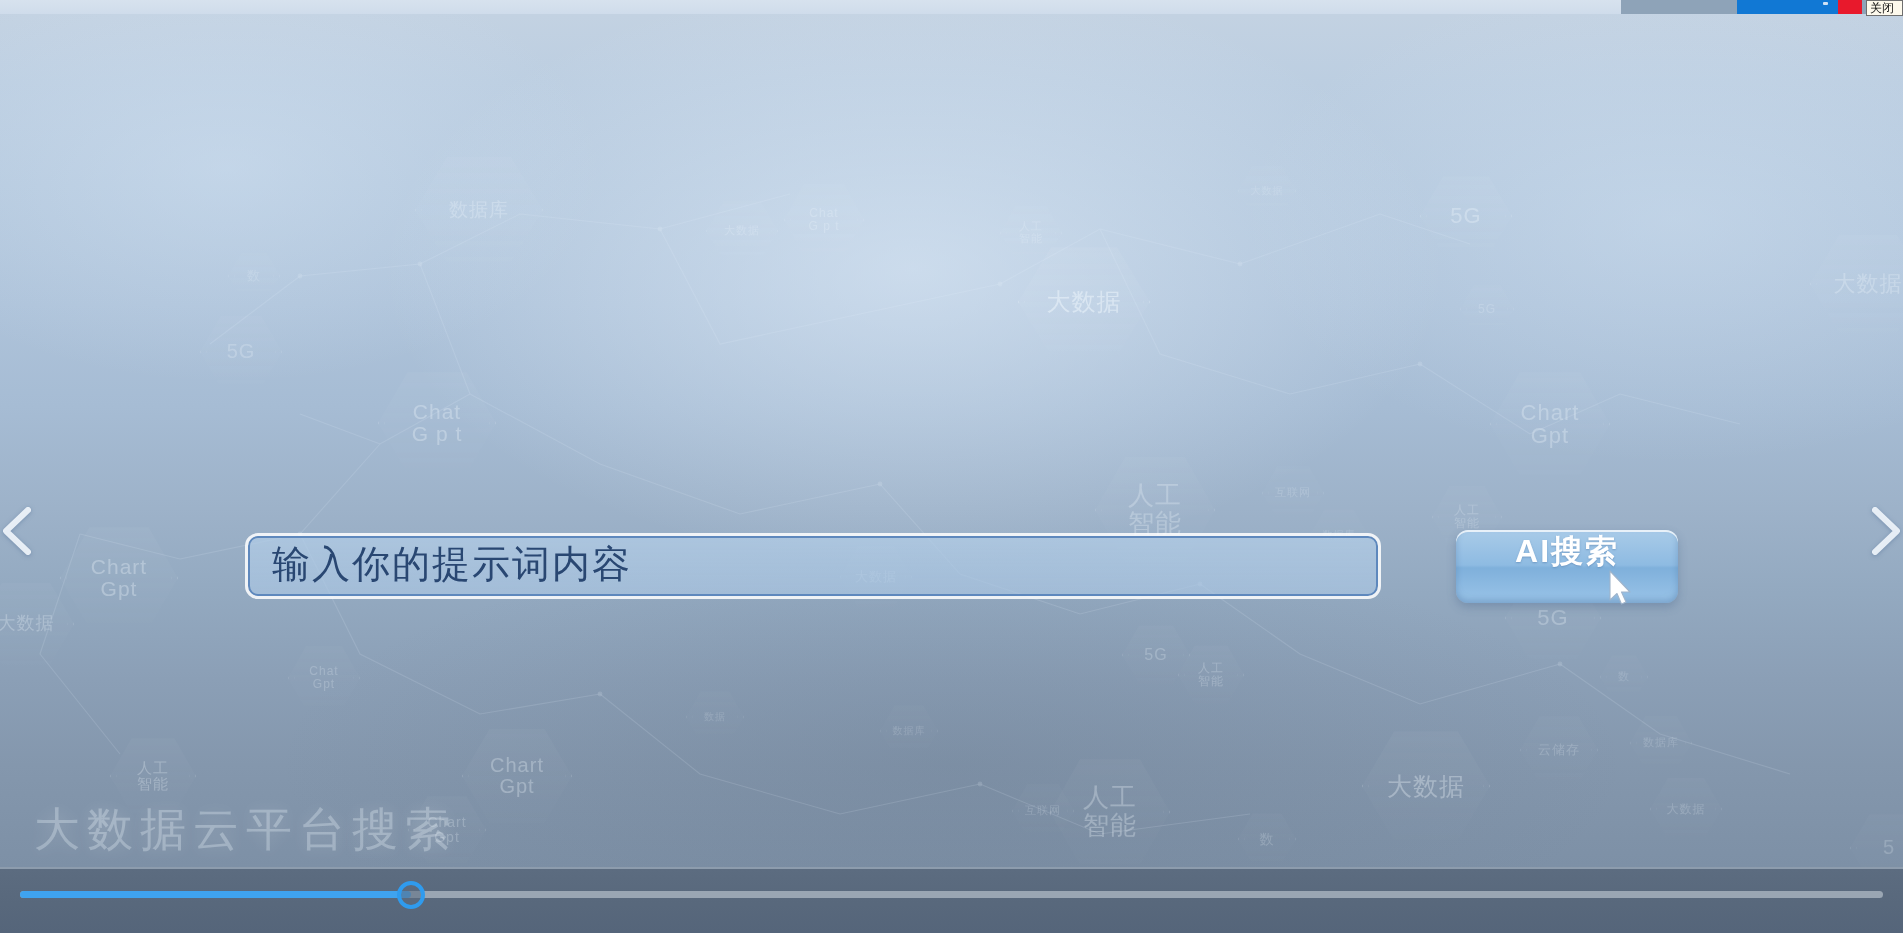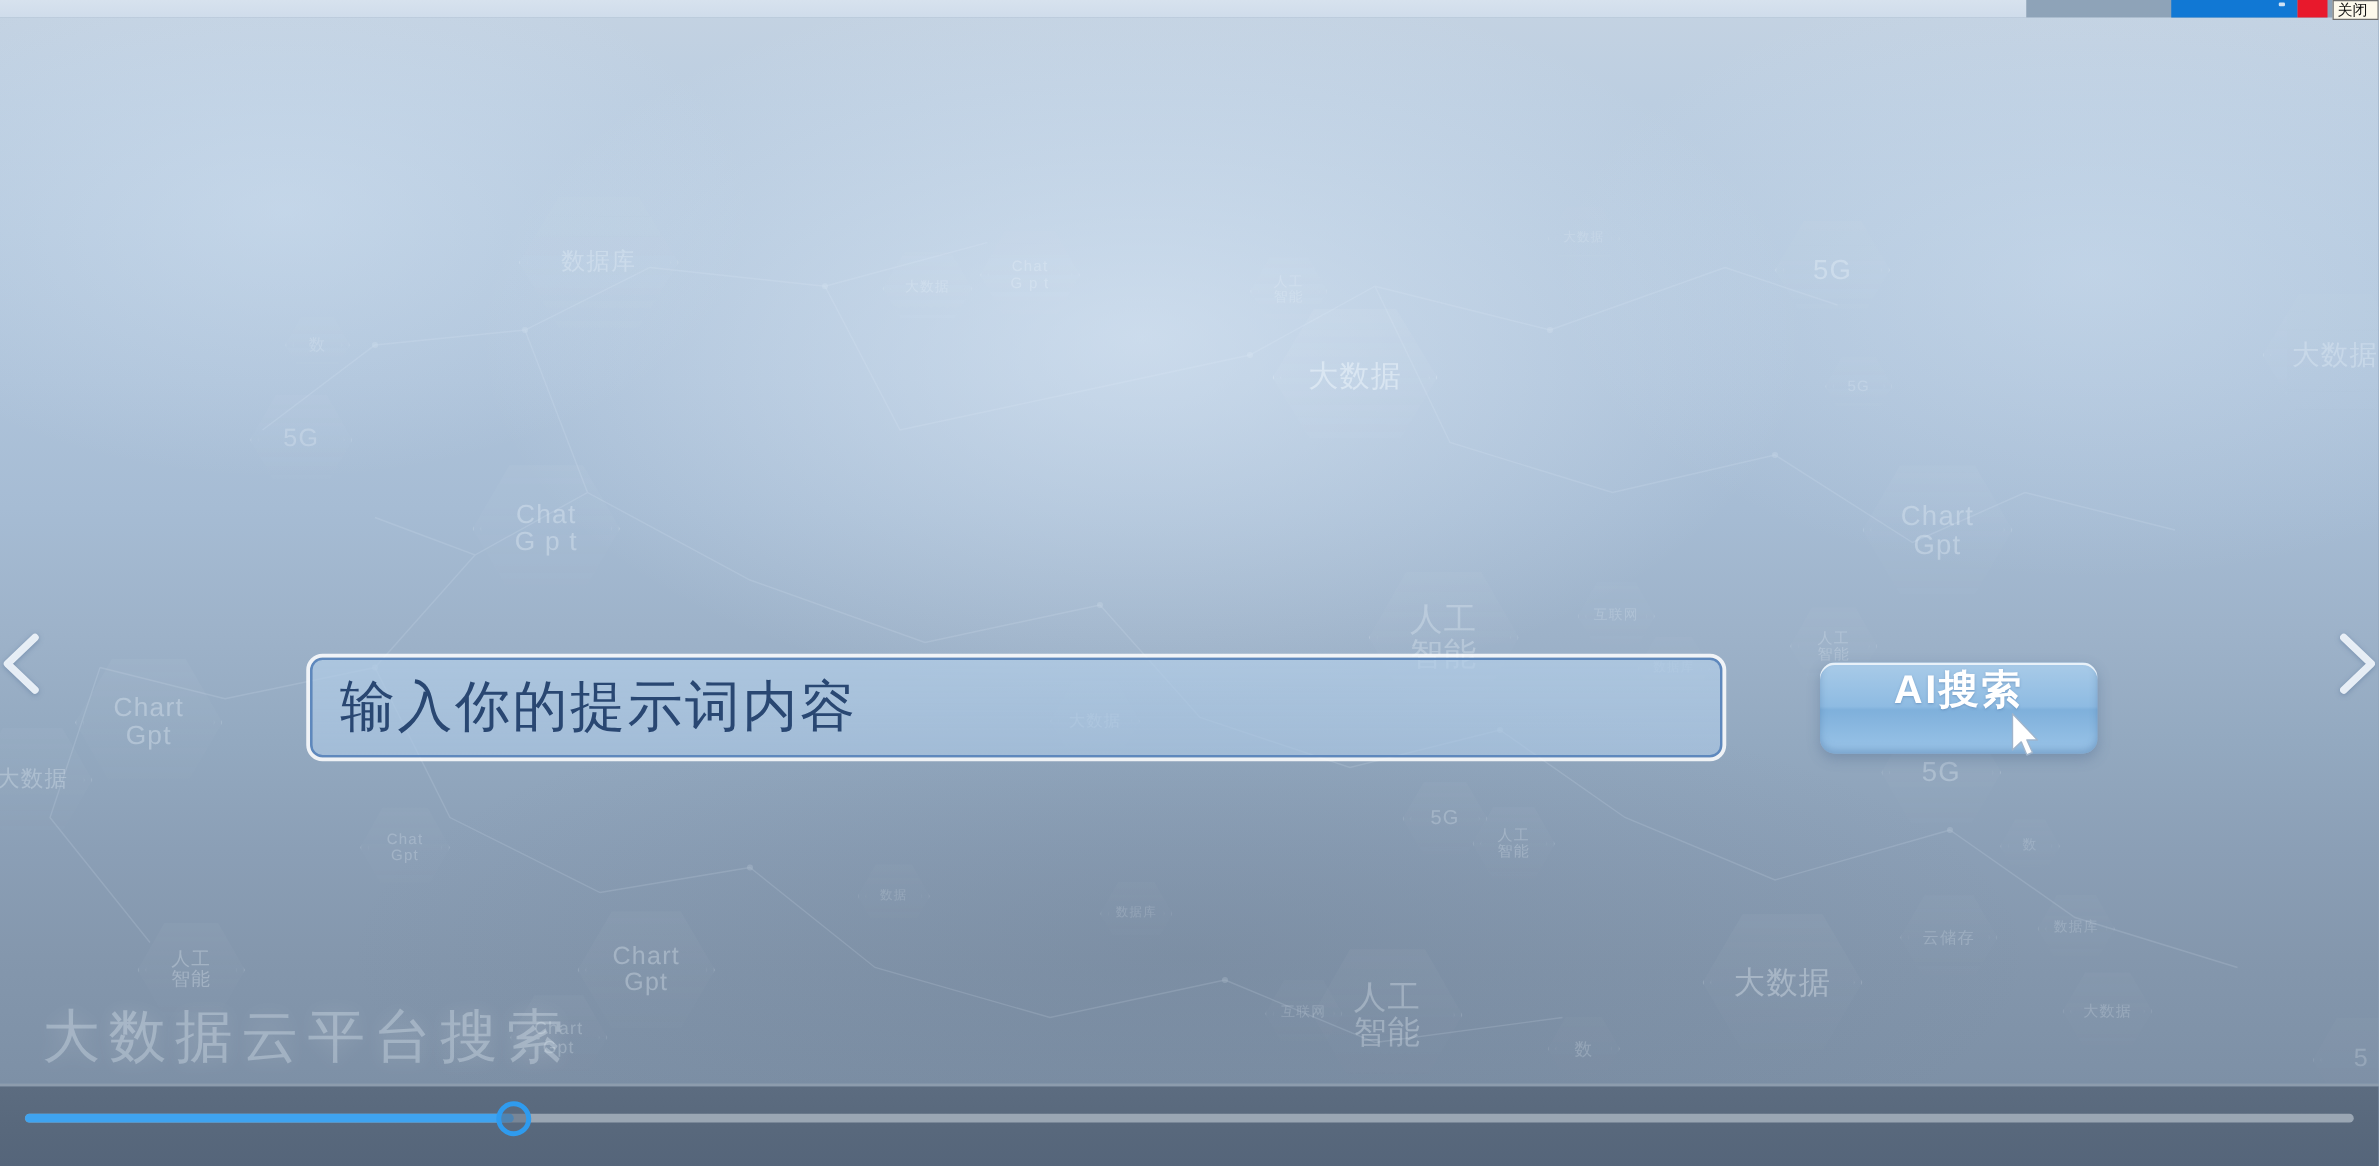--- a/index.html
+++ b/index.html
@@ -118,28 +118,28 @@
     text-shadow: 0 2px 3px rgba(255,255,255,0.55);
   }
 
   
   #search-row {
     position: absolute; left: 248px; top: 508px;
     width: 1430px; height: 88px;
     display: flex; align-items: center; gap: 78px;
   }
   #search-input {
-    width: 1150px; height: 80px;
+    width: 1150px; height: 60px;
     border-radius: 10px;
     border: 2px solid #5e88bd;
     outline: 3px solid rgba(255,255,255,0.85);
     background: linear-gradient(180deg, rgba(178,205,231,0.72), rgba(171,199,228,0.66));
     color: #1f3a63;
-    font-size: 44px;
-    font-family: Liberation Sans, sans-serif;
+    font-size: 38px;
+    font-family: Liberation Mono, monospace;
     padding: 0 22px;
     letter-spacing: 2px;
   }
   #search-input::placeholder { color: #23416d; opacity: 0.95; }
 
   #ai-search-button {
     position: relative;
     width: 226px; height: 73px;
     border-radius: 12px;
     border: none;

